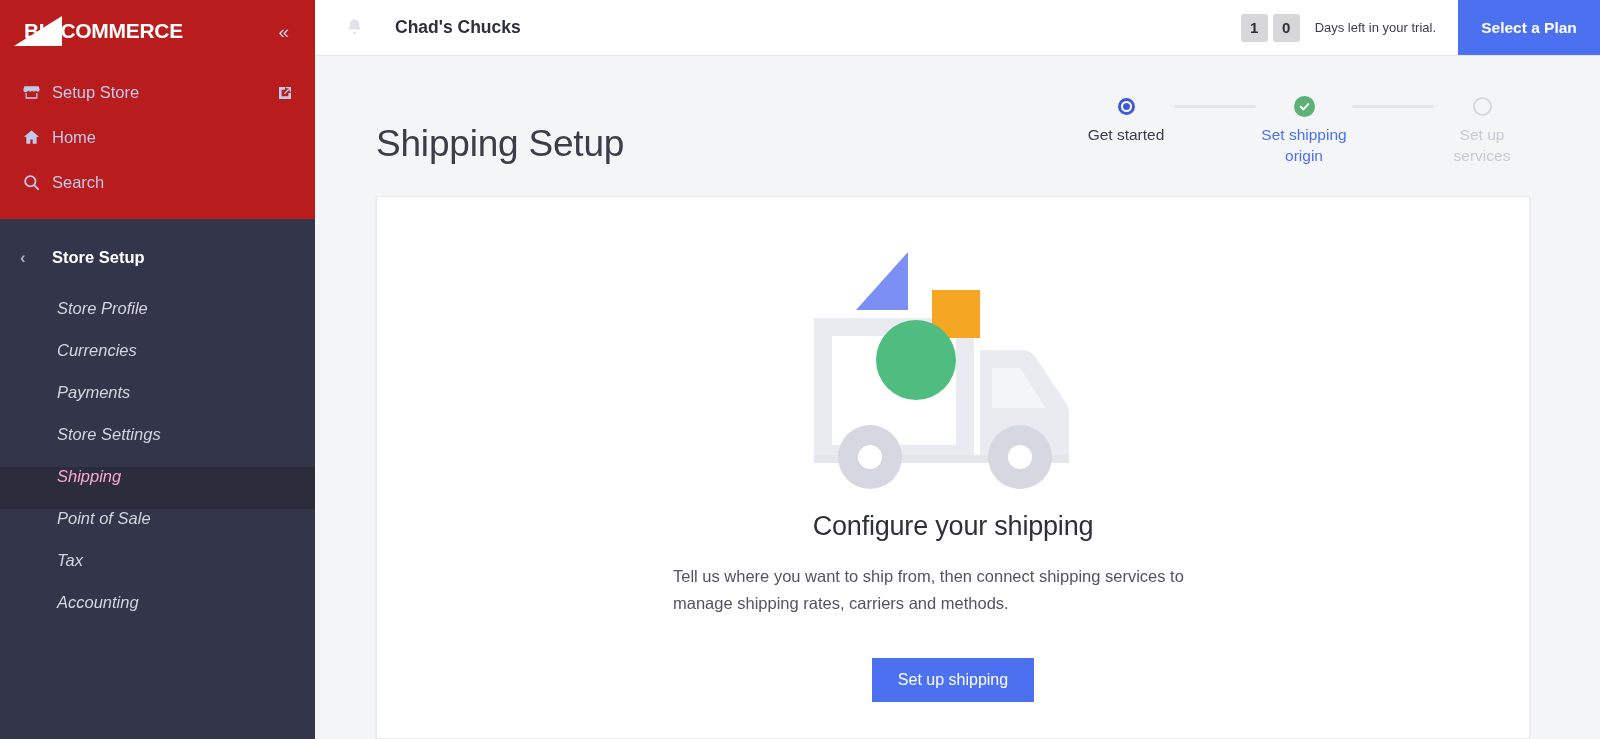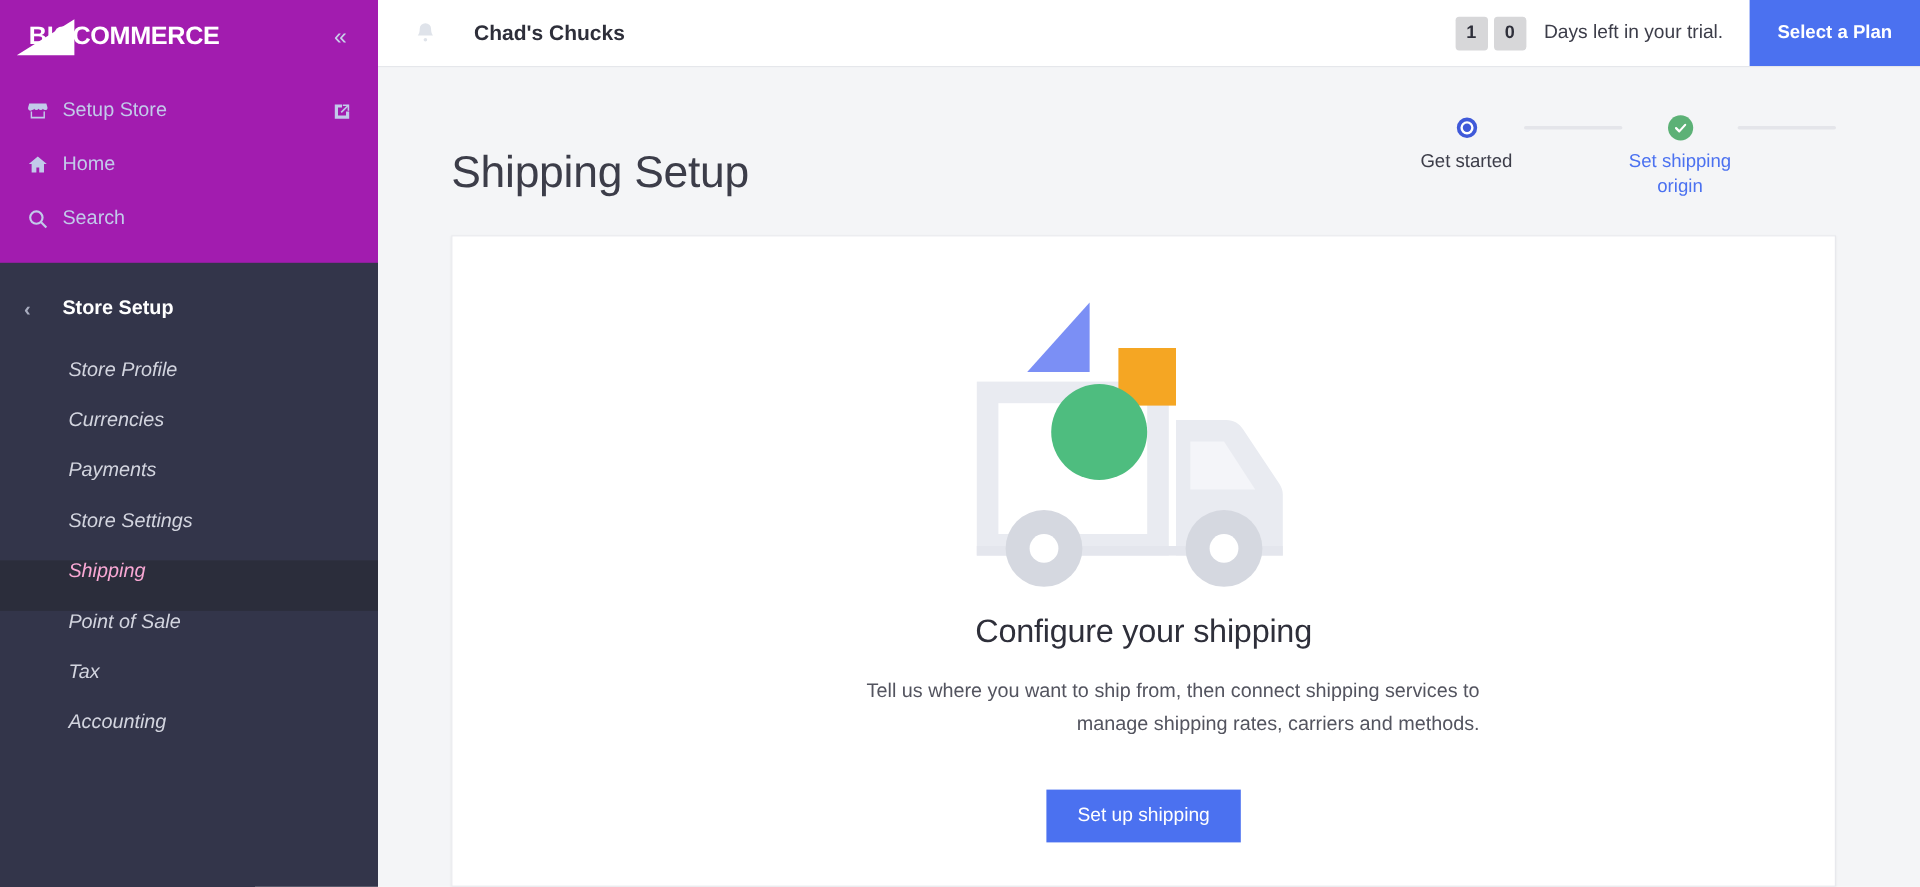--- a/index.html
+++ b/index.html
@@ -24,21 +24,21 @@
   .sidebar {
     width: 315px;
     min-width: 315px;
     height: 739px;
     background: #33354a;
     display: flex;
     flex-direction: column;
     position: relative;
   }
   .sidebar-top {
-    background: #a21caf;
+    background: #b91c1c;
     padding: 0;
   }
   .brand-row {
     height: 62px;
     display: flex;
     align-items: center;
     justify-content: space-between;
     padding: 0 22px 0 14px;
   }
   .logo {
@@ -183,21 +183,21 @@
     display: flex;
     align-items: center;
     justify-content: center;
     font-size: 15px;
     font-weight: bold;
     color: #2e2f3a;
     margin-right: 5px;
   }
   .trial-text {
     margin-left: 10px;
-    font-size: 16px;
+    font-size: 13px;
     color: #3c3d49;
     white-space: nowrap;
   }
   .plan-btn {
     margin-left: 22px;
     height: 55px;
     min-width: 142px;
     background: #4b71f0;
     color: #ffffff;
     font-size: 15.5px;
@@ -307,21 +307,21 @@
     font-size: 27px;
     color: #2e2f3a;
     font-weight: normal;
     margin: 6px 0 0 0;
     letter-spacing: -0.2px;
   }
   .cta-body {
     margin-top: 21px;
     font-size: 16.5px;
     color: #53545f;
-    text-align: right;
+    text-align: left;
     line-height: 1.62;
     max-width: 560px;
   }
   .cta-btn {
     margin-top: 25px;
     background: #4b71f0;
     color: #ffffff;
     border: none;
     font-size: 16px;
     padding: 13px 26px;
@@ -454,20 +454,26 @@
               <svg width="13" height="13" viewBox="0 0 24 24" fill="none" stroke="#ffffff" stroke-width="3.4" stroke-linecap="round" stroke-linejoin="round">
                   <path d="M5 12.5 10 17.5 19 7.5"></path>
                 </svg>
             </span>
           </div>
           <div class="step-label link">Set shipping origin</div>
         </div>
 
         <div class="connector"></div>
 
+        <div class="step">
+          <div class="dot-wrap">
+            <span class="dot-empty"></span>
+          </div>
+          <div class="step-label muted">Set up services</div>
+        </div>
       </div>
     </div>
 
     <div class="card">
 
       <div class="illus">
         <svg width="290" height="265" viewBox="0 0 290 265" fill="none">
 
           <rect x="6" y="78" width="160" height="145" fill="#e9ebf1"></rect>
           <rect x="24" y="96" width="124" height="109" fill="#ffffff"></rect>

